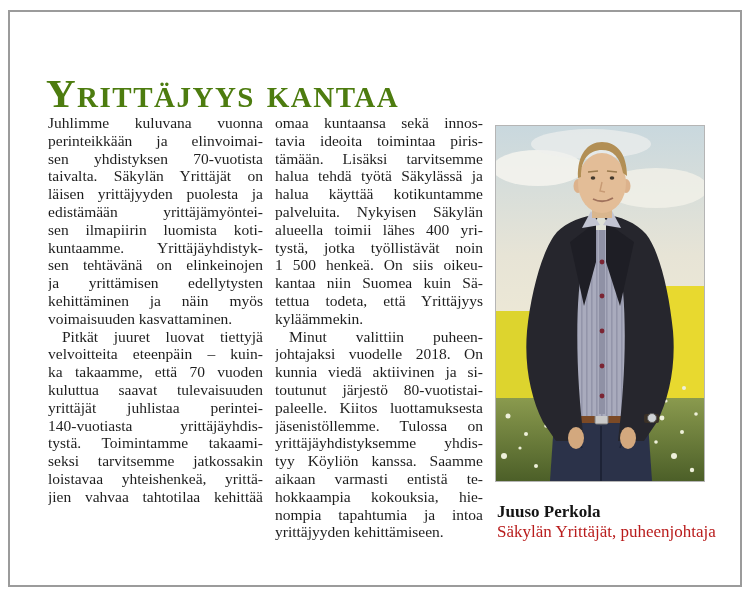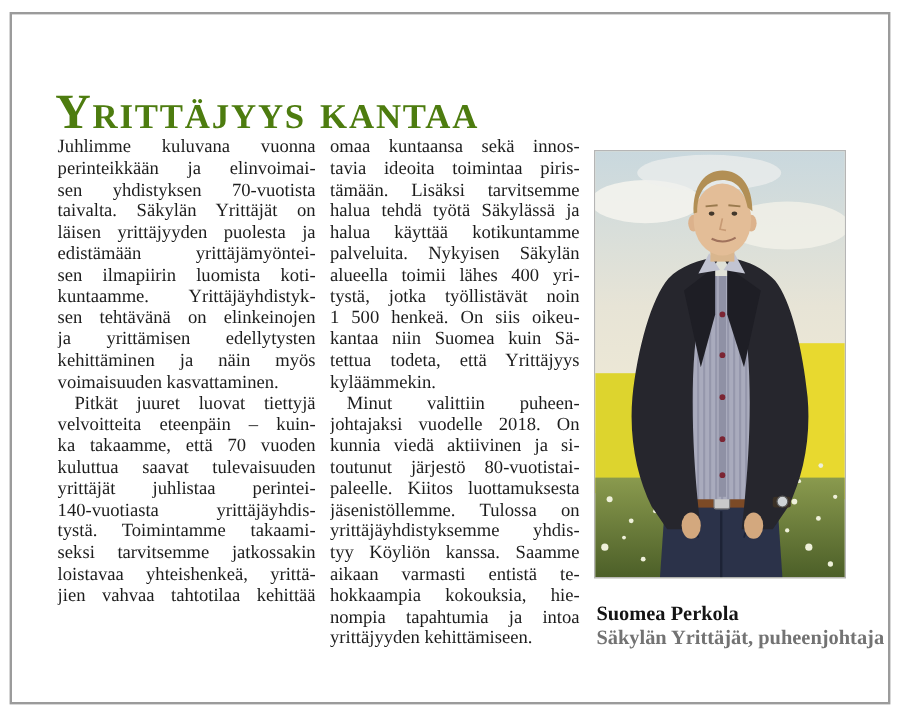--- a/index.html
+++ b/index.html
@@ -32,21 +32,21 @@
     position:absolute; left:495px; top:125px; width:208px; height:355px;
     border:1px solid #b5b5b5; background:#e9e6da;
   }
   .photo svg { display:block; }
   .cap-name {
     position:absolute; left:497px; top:502px;
     font-size:17px; font-weight:bold; color:#141414;
   }
   .cap-role {
     position:absolute; left:497px; top:522px;
-    font-size:17px; color:#737373;font-weight:bold;
+    font-size:17px; color:#b91c1c;
   }
 </style>
 </head>
 <body>
 
 <div class="frame"></div>
 
 <h1 class="title">Yrittäjyys kantaa</h1>
 
 <div class="col col-1">
@@ -187,14 +187,14 @@
         <ellipse cx="116" cy="52" rx="2.3" ry="1.8" fill="#42382c"></ellipse>
         <path d="M92,46 L102,45" stroke="#9a7a4e" stroke-width="1.6" fill="none"></path>
         <path d="M111,45 L121,46" stroke="#9a7a4e" stroke-width="1.6" fill="none"></path>
         <path d="M106,56 L104,65 L109,66" stroke="#c79a74" stroke-width="1.4" fill="none"></path>
         <path d="M97,73 Q107,78 117,72" stroke="#a0725c" stroke-width="1.8" fill="none"></path>
       </g>
     </g>
   </svg>
 </div>
 
-<div class="cap-name">Suomea Perkola</div>
+<div class="cap-name">Juuso Perkola</div>
 <div class="cap-role">Säkylän Yrittäjät, puheenjohtaja</div>
 
 </body></html>

